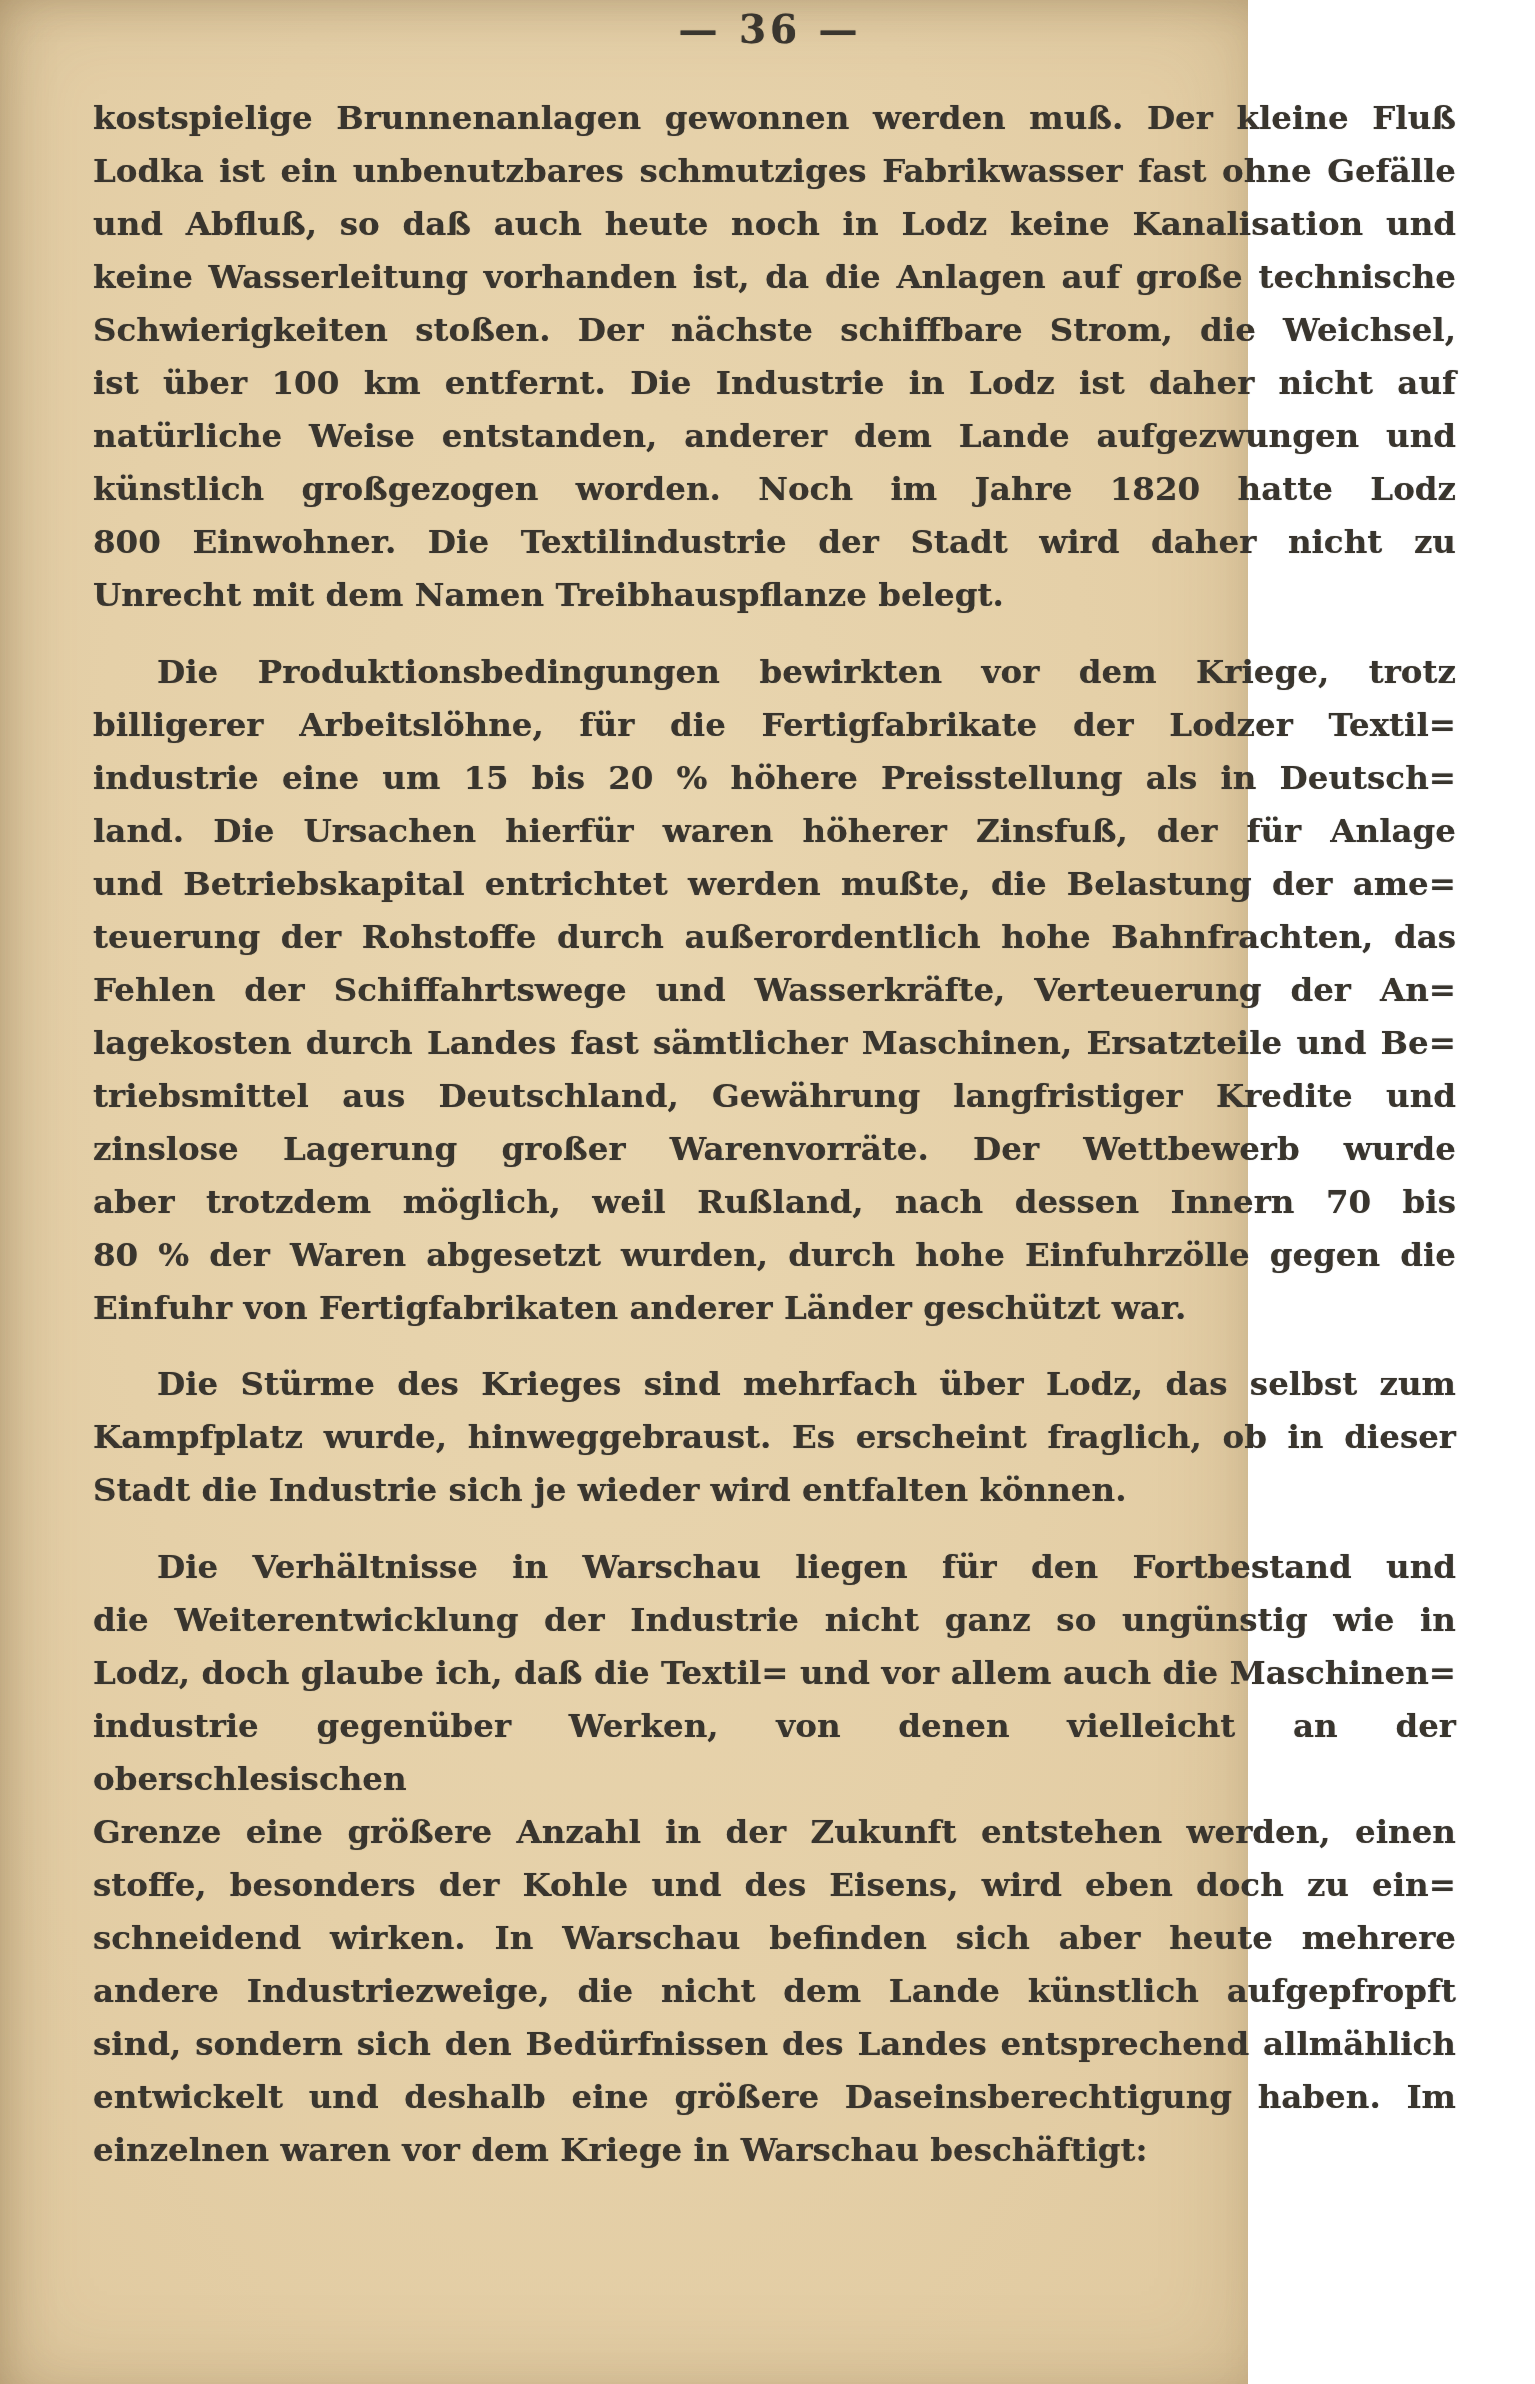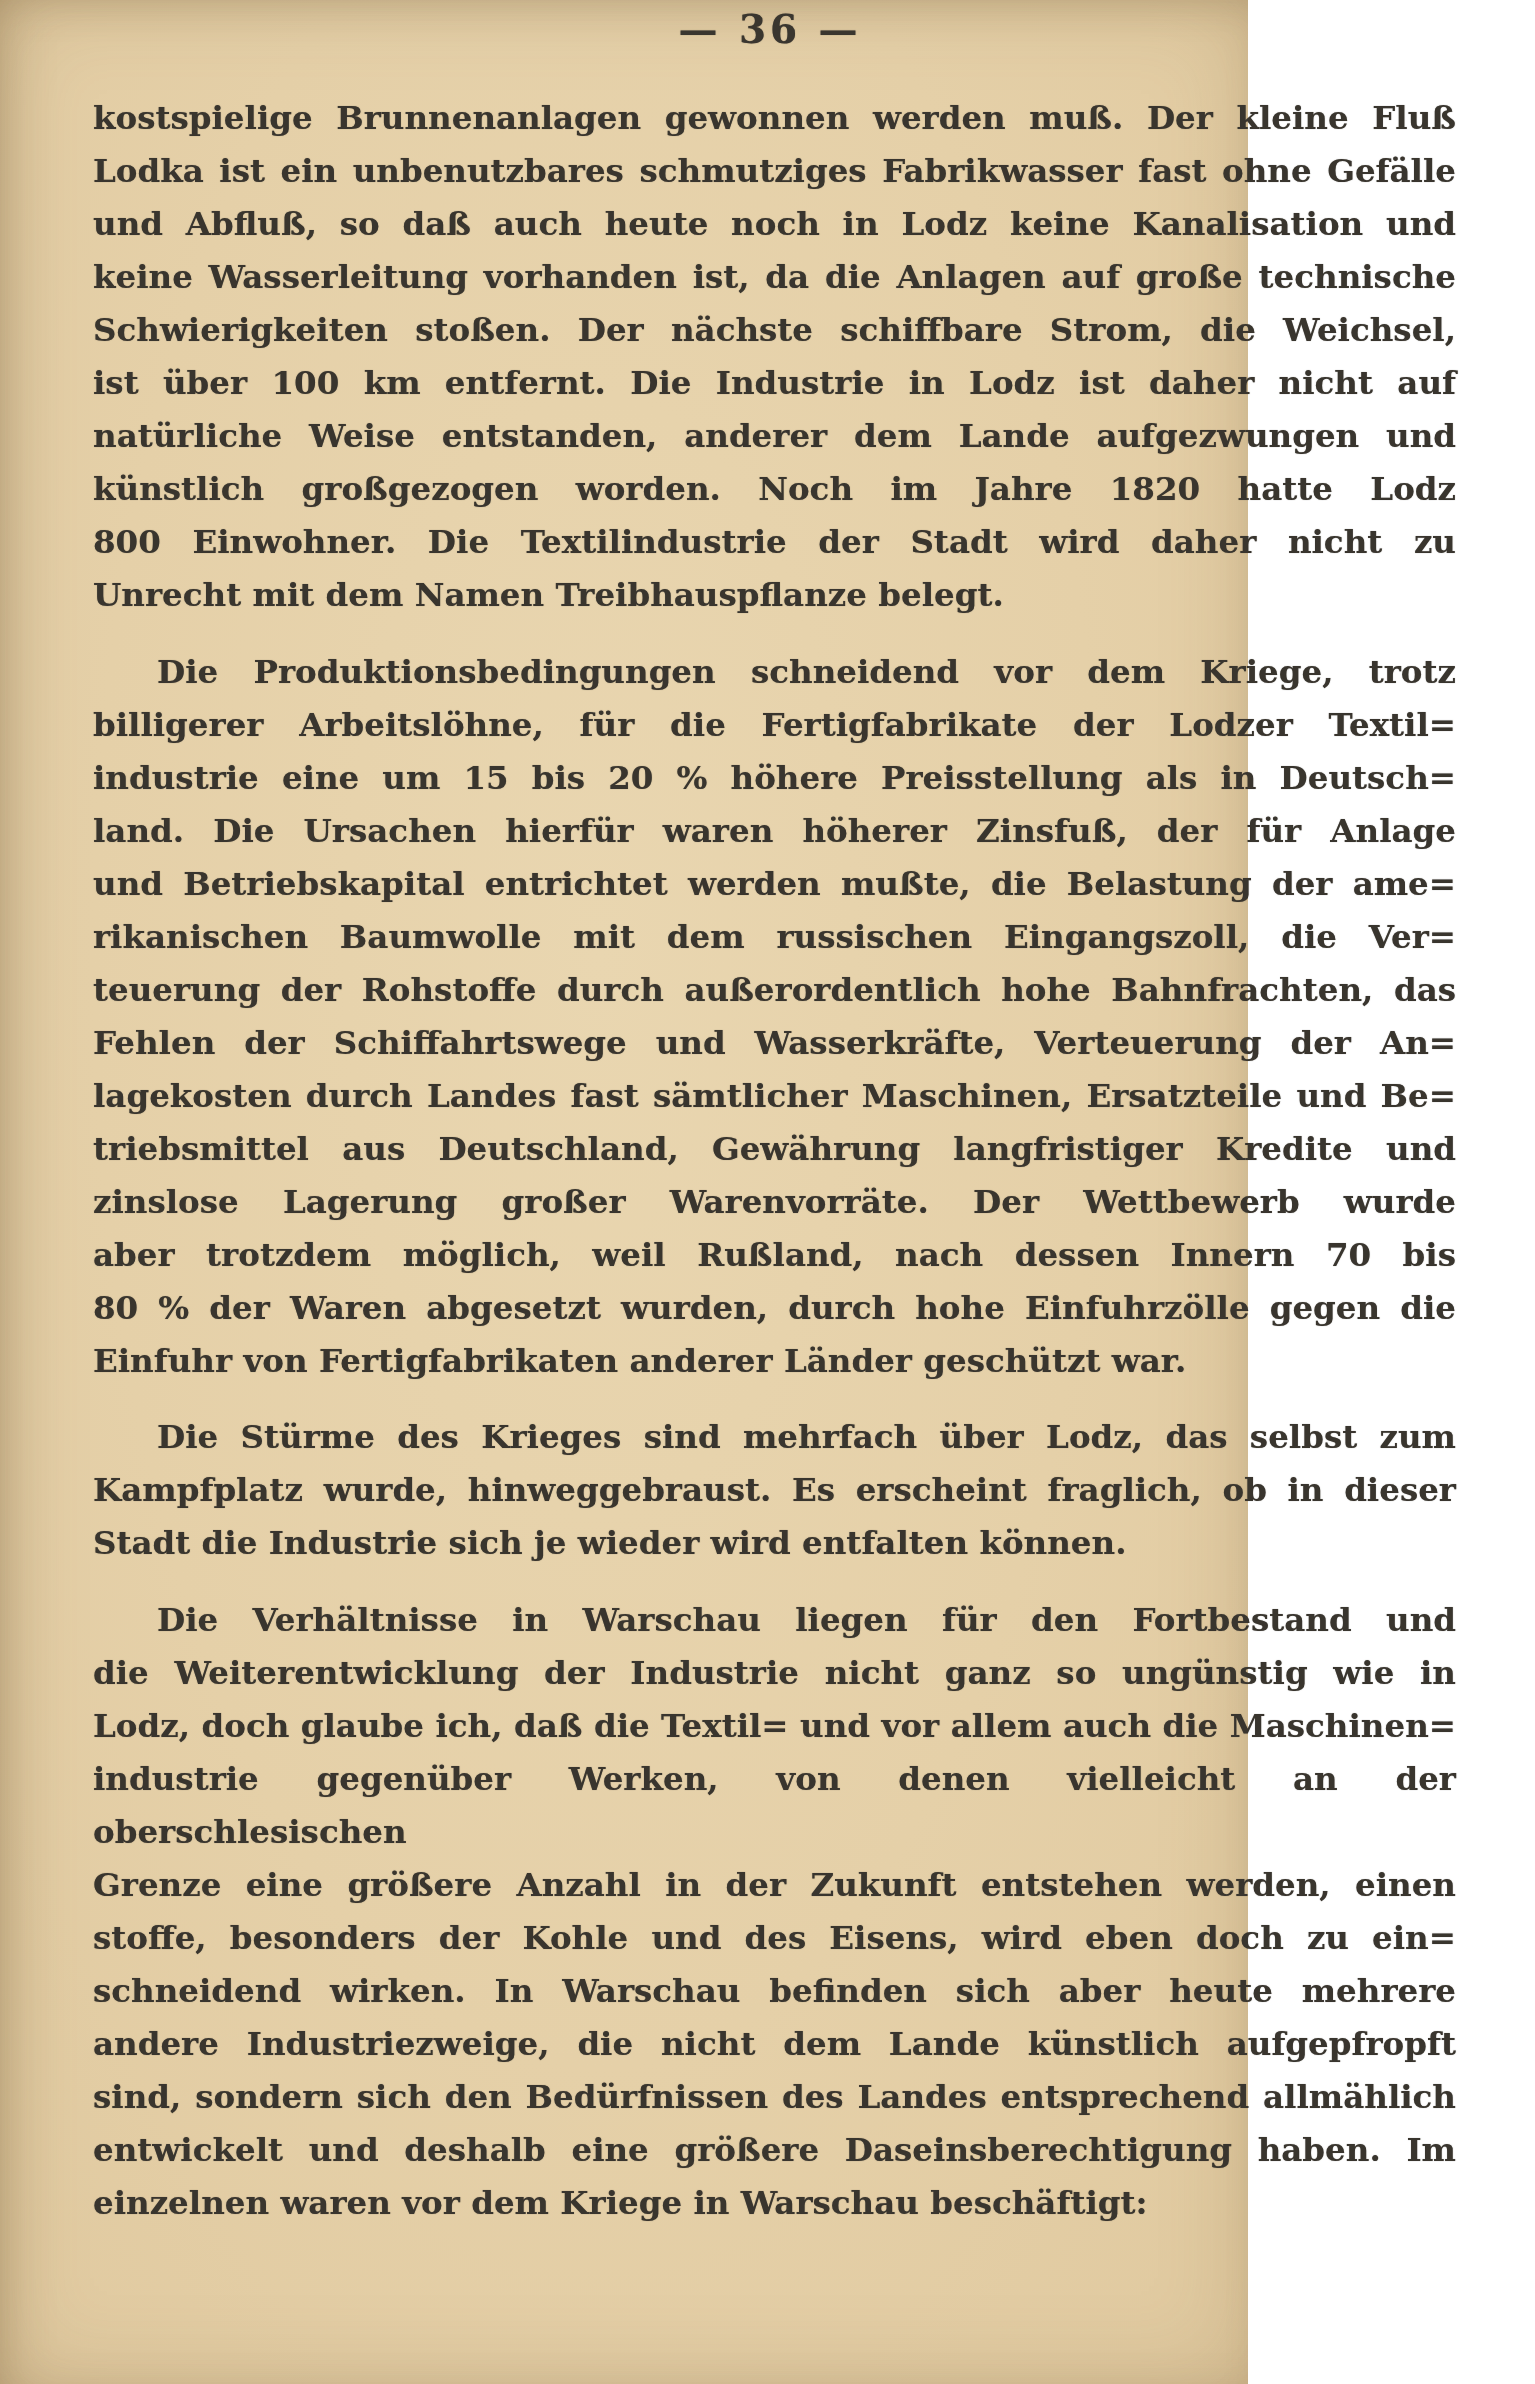--- a/index.html
+++ b/index.html
@@ -66,26 +66,25 @@
         <div class="line">und Abfluß, so daß auch heute noch in Lodz keine Kanalisation und</div>
         <div class="line">keine Wasserleitung vorhanden ist, da die Anlagen auf große technische</div>
         <div class="line">Schwierigkeiten stoßen. Der nächste schiffbare Strom, die Weichsel,</div>
         <div class="line">ist über 100 km entfernt. Die Industrie in Lodz ist daher nicht auf</div>
         <div class="line">natürliche Weise entstanden, anderer dem Lande aufgezwungen und</div>
         <div class="line">künstlich großgezogen worden. Noch im Jahre 1820 hatte Lodz</div>
         <div class="line">800 Einwohner. Die Textilindustrie der Stadt wird daher nicht zu</div>
         <div class="line final">Unrecht mit dem Namen Treibhauspflanze belegt.</div>
       </div>
       <div class="para indent">
-        <div class="line">Die Produktionsbedingungen schneidend vor dem Kriege, trotz</div>
+        <div class="line">Die Produktionsbedingungen bewirkten vor dem Kriege, trotz</div>
         <div class="line">billigerer Arbeitslöhne, für die Fertigfabrikate der Lodzer Textil=</div>
         <div class="line">industrie eine um 15 bis 20 % höhere Preisstellung als in Deutsch=</div>
         <div class="line">land. Die Ursachen hierfür waren höherer Zinsfuß, der für Anlage</div>
         <div class="line">und Betriebskapital entrichtet werden mußte, die Belastung der ame=</div>
-        <div class="line">rikanischen Baumwolle mit dem russischen Eingangszoll, die Ver=</div>
         <div class="line">teuerung der Rohstoffe durch außerordentlich hohe Bahnfrachten, das</div>
         <div class="line">Fehlen der Schiffahrtswege und Wasserkräfte, Verteuerung der An=</div>
         <div class="line">lagekosten durch Landes fast sämtlicher Maschinen, Ersatzteile und Be=</div>
         <div class="line">triebsmittel aus Deutschland, Gewährung langfristiger Kredite und</div>
         <div class="line">zinslose Lagerung großer Warenvorräte. Der Wettbewerb wurde</div>
         <div class="line">aber trotzdem möglich, weil Rußland, nach dessen Innern 70 bis</div>
         <div class="line">80 % der Waren abgesetzt wurden, durch hohe Einfuhrzölle gegen die</div>
         <div class="line final">Einfuhr von Fertigfabrikaten anderer Länder geschützt war.</div>
       </div>
       <div class="para indent">

